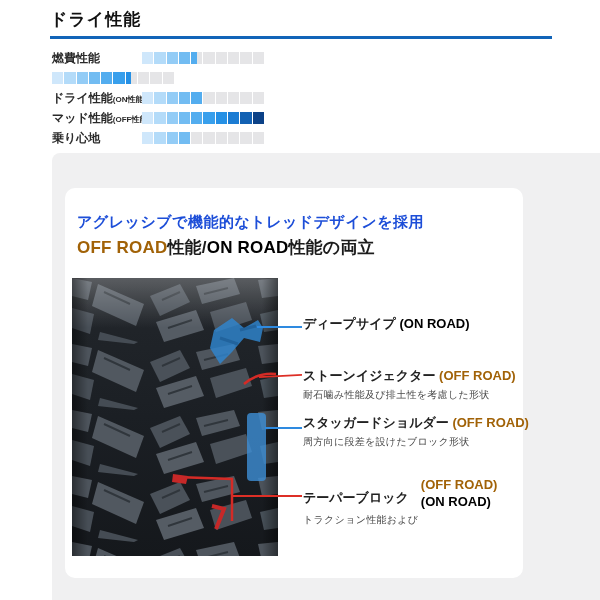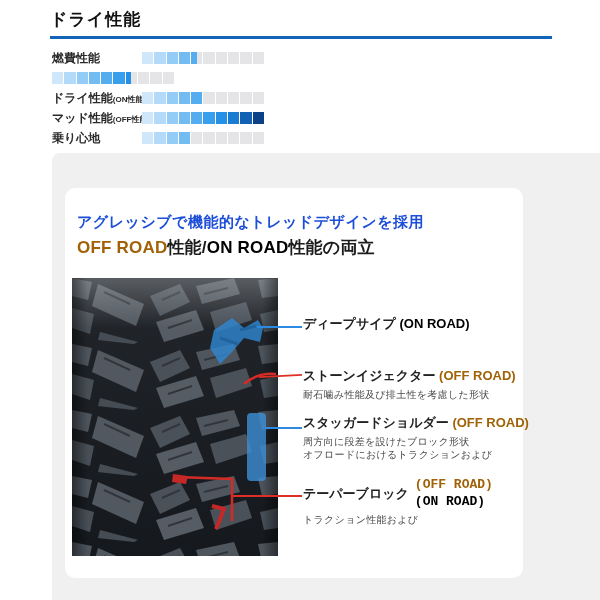--- a/index.html
+++ b/index.html
@@ -34,21 +34,21 @@
   .tire{left:72px;top:278px;width:206px;height:278px;}
 
   .callout{left:303px;width:225px;}
   .callout .title{font-size:13px;font-weight:bold;white-space:nowrap;color:#222;}
   .callout .tag{font-weight:bold;font-size:13px;}
   .callout .desc{margin-top:4px;font-size:10px;line-height:12.5px;color:#4a4a4a;letter-spacing:0.3px;white-space:nowrap;}
   #callout-1{top:315px;}
   #callout-2{top:367px;}
   #callout-3{top:414px;}
   #callout-4{top:476px;}
-  .c4-head{display:flex;gap:6px;align-items:flex-start;font-family:Liberation Mono, monospace;}
+  .c4-head{display:flex;gap:12px;align-items:center;}
   .c4-head .title{padding-top:9px;}
   .c4-tags{display:flex;flex-direction:column;line-height:17px;}
 
   .leader{height:2px;}
   .lc-blue{background:#2e8ae0;}
   .lc-red{background:#dd2f26;}
   #leader-1{left:257px;top:326px;width:45px;}
   #leader-2{left:259px;top:375px;width:43px;transform:rotate(-3deg);}
   #leader-3{left:265px;top:427px;width:37px;}
   #leader-4{left:233px;top:495px;width:69px;}
@@ -209,21 +209,20 @@
 
 <div class="abs callout" id="callout-2">
   <div class="title"><span>ストーンイジェクター</span> <span class="tag c-off">(OFF ROAD)</span></div>
   <div class="desc">耐石噛み性能及び排土性を考慮した形状</div>
 </div>
 
 <div class="abs callout" id="callout-3">
   <div class="title"><span>スタッガードショルダー</span> <span class="tag c-off">(OFF ROAD)</span></div>
   <div class="desc">
     <div>周方向に段差を設けたブロック形状</div>
-    <div>オフロードにおけるトラクションおよび</div>
   </div>
 </div>
 
 <div class="abs callout" id="callout-4">
   <div class="c4-head">
     <span class="title">テーパーブロック</span>
     <span class="c4-tags">
       <span class="tag c-off">(OFF ROAD)</span>
       <span class="tag c-on">(ON ROAD)</span>
     </span>

